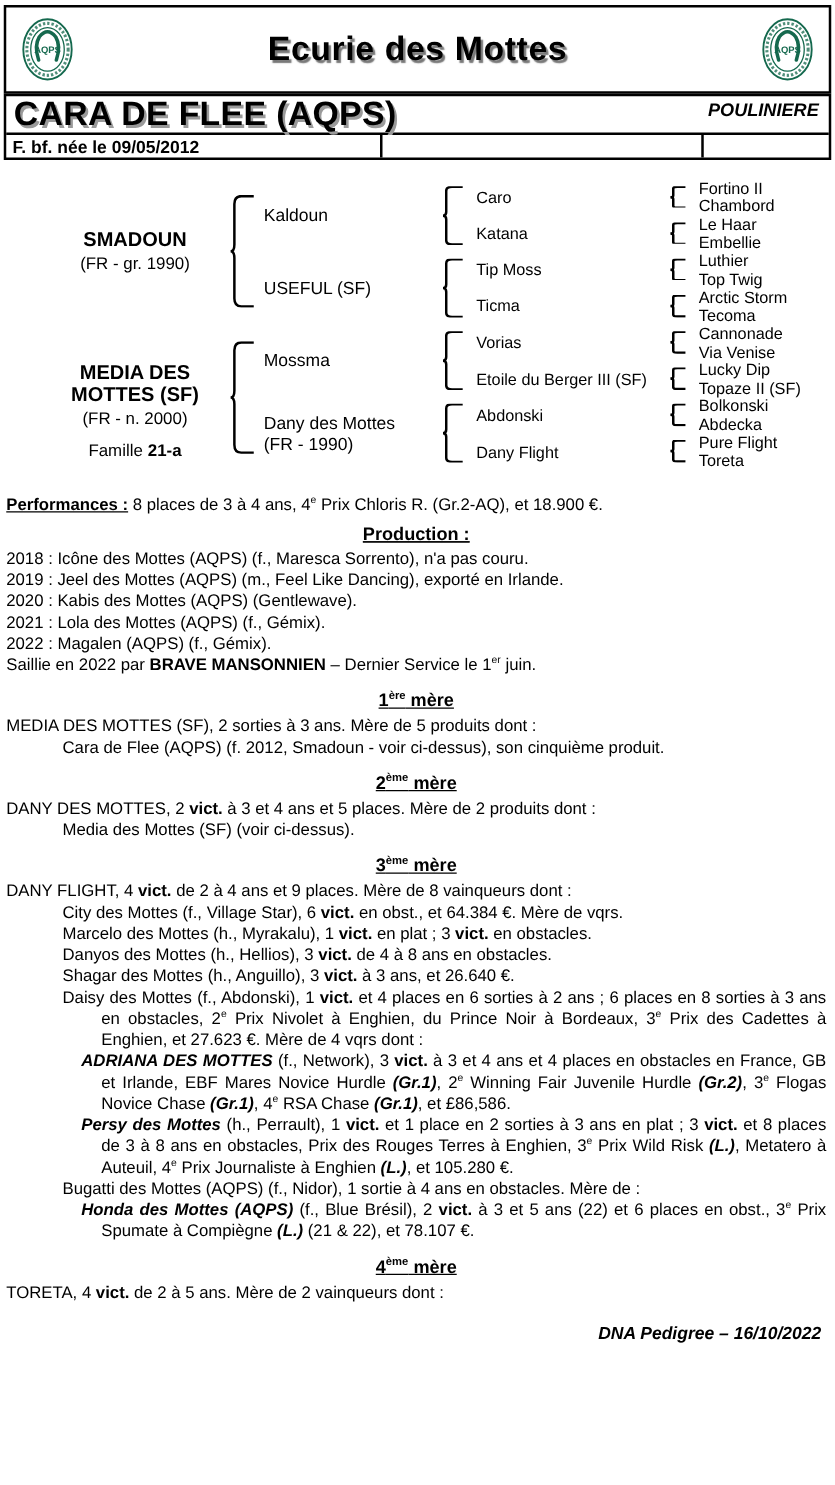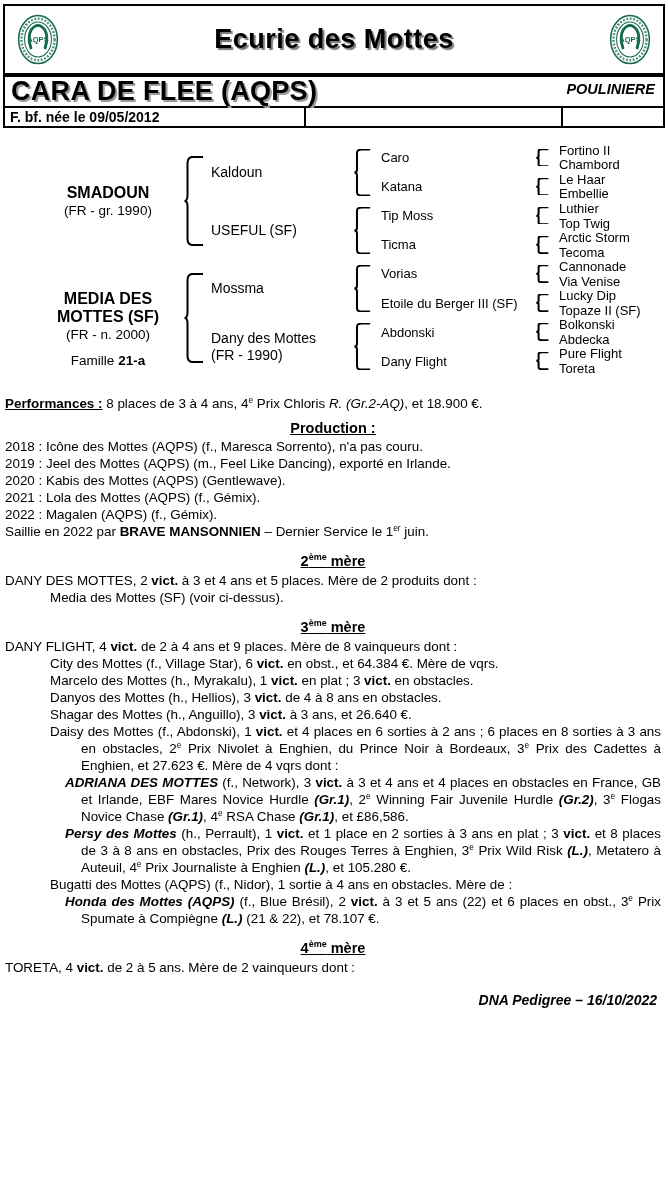--- a/index.html
+++ b/index.html
@@ -5,21 +5,21 @@
   :root{ --logo-green:#15694e; --shadow-gray:#9a9a9a; --ink:#000; }
   *{box-sizing:border-box; margin:0; padding:0;}
   html,body{width:668px; height:1188px; overflow:hidden;}
   body{
     background:#fff; color:var(--ink);
     font-family:"Liberation Sans","DejaVu Sans",sans-serif;
     font-size:13.4px; line-height:17px;
     padding:4px 3px 0 3px;
   }
   sup{line-height:0;}
-  .sg-r{} .sg-b{font-weight:700;} .sg-i{font-style:italic;}
+  .sg-r{} .sg-b{font-weight:700;} .sg-i{}
   .sg-bi{font-weight:700; font-style:italic;}
   .sg-hu{font-weight:700; text-decoration:underline;}
   .sg-sup{font-size:62%; font-weight:inherit;}
 
   
   .header-box{
     border:2px solid #000; height:71px;
     display:flex; align-items:center; justify-content:space-between;
     padding:0 12px;
   }
@@ -253,20 +253,25 @@
   <div>
     <div class="sec-head prod-head"><span class="sg-hu">Production :</span></div>
     <p><span class="sg-r">2018 : Icône des Mottes (AQPS) (f., Maresca Sorrento), n'a pas couru.</span></p>
     <p><span class="sg-r">2019 : Jeel des Mottes (AQPS) (m., Feel Like Dancing), exporté en Irlande.</span></p>
     <p><span class="sg-r">2020 : Kabis des Mottes (AQPS) (Gentlewave).</span></p>
     <p><span class="sg-r">2021 : Lola des Mottes (AQPS) (f., Gémix).</span></p>
     <p><span class="sg-r">2022 : Magalen (AQPS) (f., Gémix).</span></p>
     <p><span class="sg-r">Saillie en 2022 par </span><span class="sg-b">BRAVE MANSONNIEN</span><span class="sg-r"> – Dernier Service le 1</span><sup class="sg-sup">er</sup><span class="sg-r"> juin.</span></p>
   </div>
 
+  <div class="mere">
+    <div class="sec-head"><span class="sg-r">1</span><sup class="sg-sup">ère</sup><span class="sg-r"> mère</span></div>
+    <p><span class="sg-r">MEDIA DES MOTTES (SF), 2 sorties à 3 ans. Mère de 5 produits dont :</span></p>
+    <p class="p1"><span class="sg-r">Cara de Flee (AQPS) (f. 2012, Smadoun - voir ci-dessus), son cinquième produit.</span></p>
+  </div>
 
   <div class="mere">
     <div class="sec-head"><span class="sg-r">2</span><sup class="sg-sup">ème</sup><span class="sg-r"> mère</span></div>
     <p><span class="sg-r">DANY DES MOTTES, 2 </span><span class="sg-b">vict.</span><span class="sg-r"> à 3 et 4 ans et 5 places. Mère de 2 produits dont :</span></p>
     <p class="p1"><span class="sg-r">Media des Mottes (SF) (voir ci-dessus).</span></p>
   </div>
 
   <div class="mere">
     <div class="sec-head"><span class="sg-r">3</span><sup class="sg-sup">ème</sup><span class="sg-r"> mère</span></div>
     <p><span class="sg-r">DANY FLIGHT, 4 </span><span class="sg-b">vict.</span><span class="sg-r"> de 2 à 4 ans et 9 places. Mère de 8 vainqueurs dont :</span></p>

